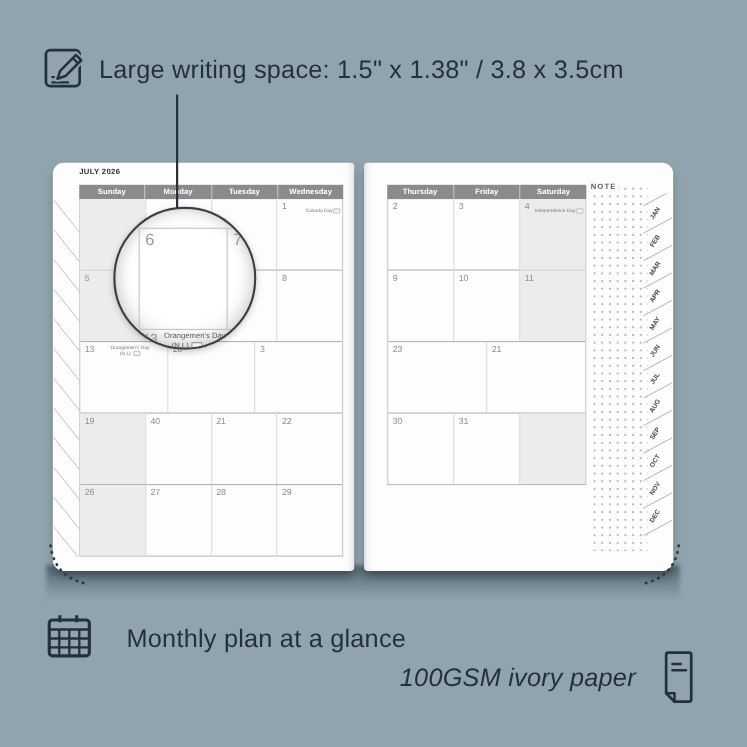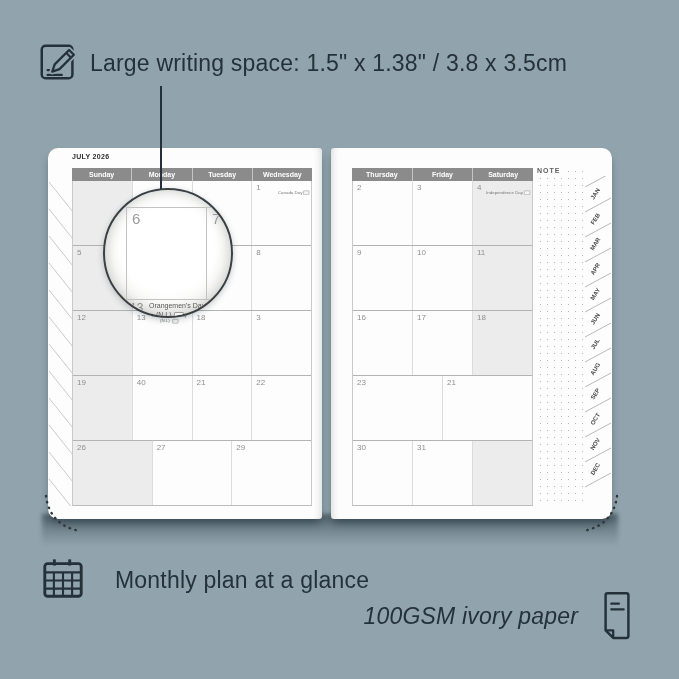--- a/index.html
+++ b/index.html
@@ -141,23 +141,20 @@
             <span class="day-num">6</span>
           </div>
           <div class="cal-cell">
             <span class="day-num">7</span>
           </div>
           <div class="cal-cell">
             <span class="day-num">8</span>
           </div>
         </div>
         <div class="cal-row">
-          <div class="cal-cell shaded">
-            <span class="day-num">12</span>
-          </div>
           <div class="cal-cell">
             <span class="day-num">13</span>
             <div class="holiday center"><span class="holiday-scale"><span>Orangemen's Day</span><br><span>(N.I.) </span><span class="flag-box"></span></span></div>
           </div>
           <div class="cal-cell">
             <span class="day-num">18</span>
           </div>
           <div class="cal-cell">
             <span class="day-num">3</span>
           </div>
@@ -175,20 +172,23 @@
           <div class="cal-cell">
             <span class="day-num">22</span>
           </div>
         </div>
         <div class="cal-row">
           <div class="cal-cell shaded">
             <span class="day-num">26</span>
           </div>
           <div class="cal-cell">
             <span class="day-num">27</span>
+          </div>
+          <div class="cal-cell">
+            <span class="day-num">28</span>
           </div>
           <div class="cal-cell">
             <span class="day-num">29</span>
           </div>
         </div>
       </div>
     </div>
 </div>
 
 <div id="page-right" class="page">
@@ -213,31 +213,20 @@
         </div>
         <div class="cal-row">
           <div class="cal-cell">
             <span class="day-num">9</span>
           </div>
           <div class="cal-cell">
             <span class="day-num">10</span>
           </div>
           <div class="cal-cell shaded">
             <span class="day-num">11</span>
-          </div>
-        </div>
-        <div class="cal-row">
-          <div class="cal-cell">
-            <span class="day-num">16</span>
-          </div>
-          <div class="cal-cell">
-            <span class="day-num">17</span>
-          </div>
-          <div class="cal-cell shaded">
-            <span class="day-num">18</span>
           </div>
         </div>
         <div class="cal-row">
           <div class="cal-cell">
             <span class="day-num">23</span>
           </div>
           <div class="cal-cell">
             <span class="day-num">21</span>
           </div>
         </div>

